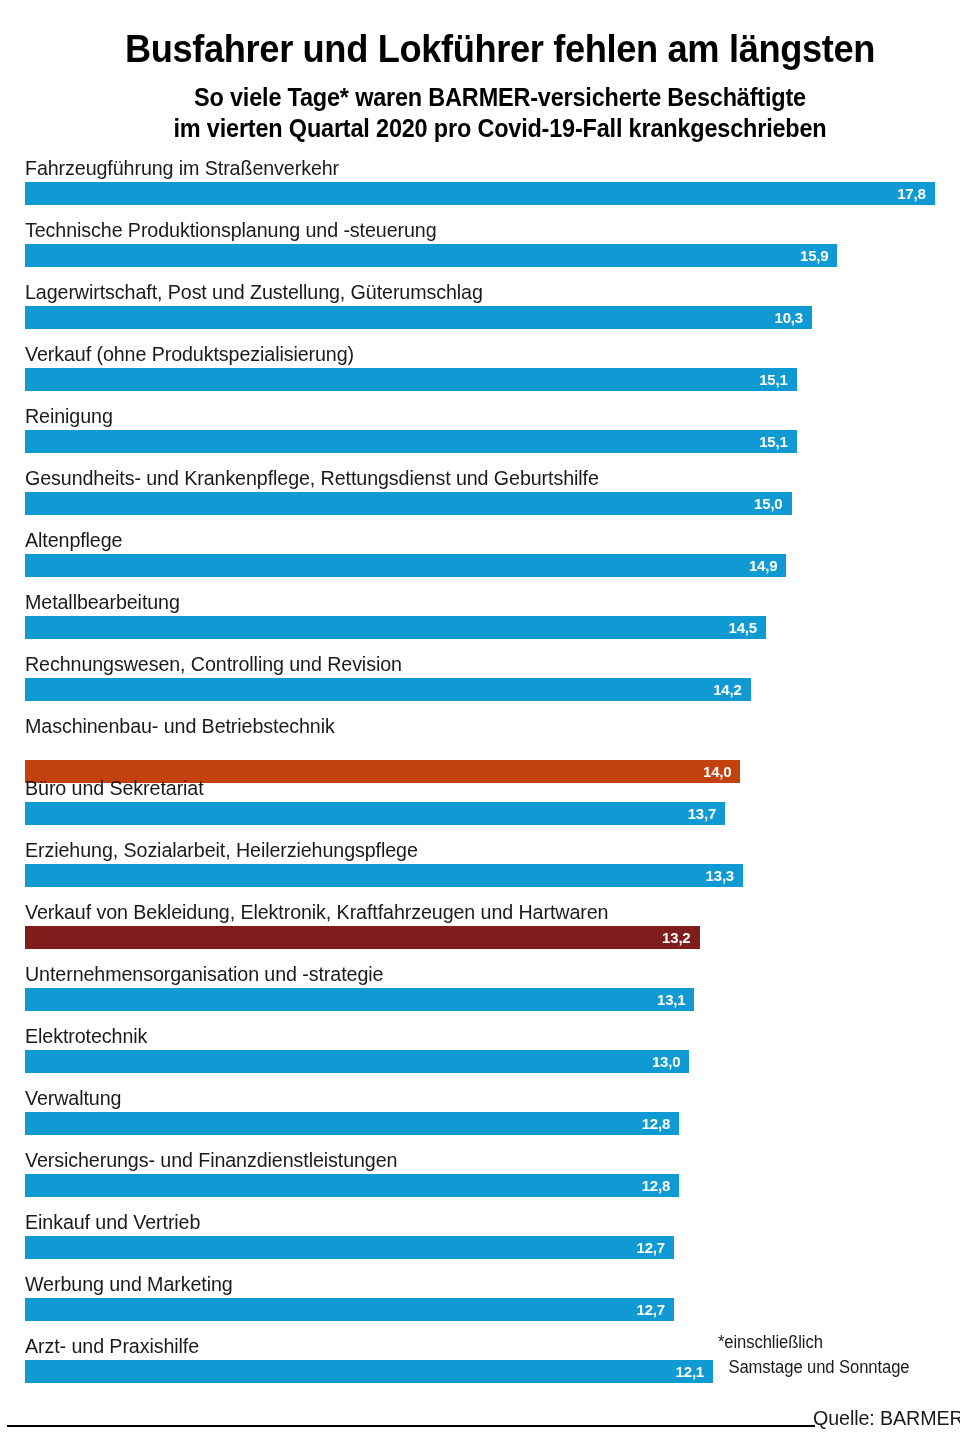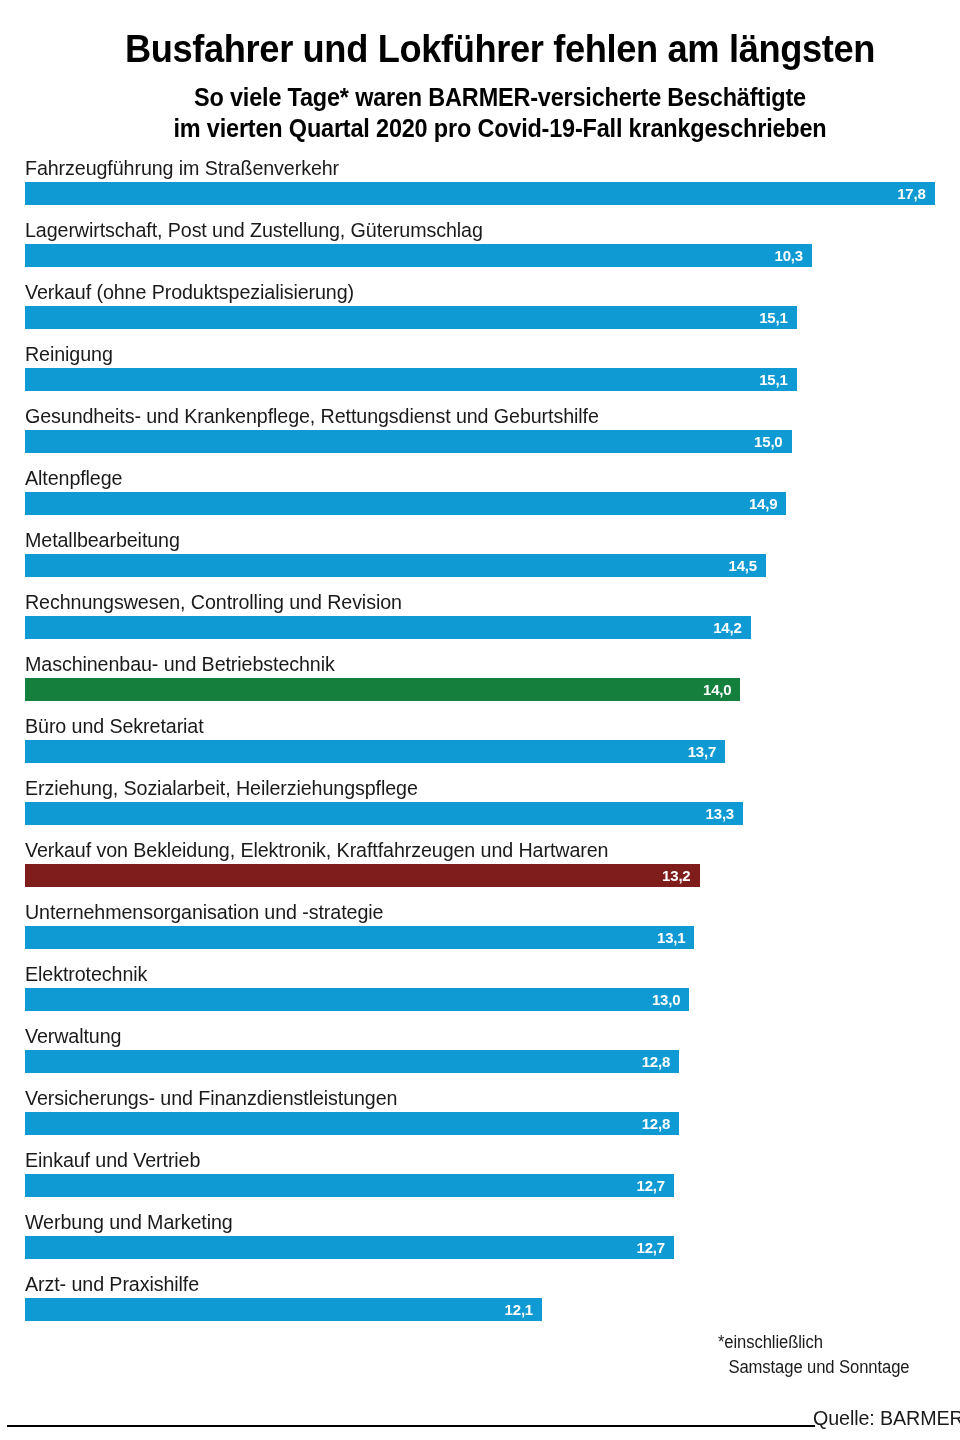--- a/index.html
+++ b/index.html
@@ -158,20 +158,28 @@
   <div class="plot" id="plot">
       <div class="bar-row">
         <div class="bar-label">Fahrzeugführung im Straßenverkehr</div>
         <div class="bar-track">
           <div class="bar-fill" style="width: 909.58px; background: rgb(16, 154, 211);">
             <span class="bar-value">17,8</span>
           </div>
         </div>
       </div>
       <div class="bar-row">
+        <div class="bar-label">Technische Produktionsplanung und -steuerung</div>
+        <div class="bar-track">
+          <div class="bar-fill" style="width: 812.49px; background: rgb(16, 154, 211);">
+            <span class="bar-value">15,9</span>
+          </div>
+        </div>
+      </div>
+      <div class="bar-row">
         <div class="bar-label">Lagerwirtschaft, Post und Zustellung, Güterumschlag</div>
         <div class="bar-track">
           <div class="bar-fill" style="width: 786.94px; background: rgb(16, 154, 211);">
             <span class="bar-value">10,3</span>
           </div>
         </div>
       </div>
       <div class="bar-row">
         <div class="bar-label">Verkauf (ohne Produktspezialisierung)</div>
         <div class="bar-track">
@@ -216,21 +224,21 @@
         <div class="bar-label">Rechnungswesen, Controlling und Revision</div>
         <div class="bar-track">
           <div class="bar-fill" style="width: 725.62px; background: rgb(16, 154, 211);">
             <span class="bar-value">14,2</span>
           </div>
         </div>
       </div>
       <div class="bar-row">
         <div class="bar-label">Maschinenbau- und Betriebstechnik</div>
         <div class="bar-track">
-          <div class="bar-fill" style="width: 715.4px; background: #15803d;">
+          <div class="bar-fill" style="width: 715.4px; background: #c2410c; margin-top: 20px;">
             <span class="bar-value">14,0</span>
           </div>
         </div>
       </div>
       <div class="bar-row">
         <div class="bar-label">Büro und Sekretariat</div>
         <div class="bar-track">
           <div class="bar-fill" style="width: 700.07px; background: rgb(16, 154, 211); padding-left: 16px;">
             <span class="bar-value">13,7</span>
           </div>
@@ -296,21 +304,21 @@
         <div class="bar-label">Werbung und Marketing</div>
         <div class="bar-track">
           <div class="bar-fill" style="width: 648.97px; background: rgb(16, 154, 211);">
             <span class="bar-value">12,7</span>
           </div>
         </div>
       </div>
       <div class="bar-row">
         <div class="bar-label">Arzt- und Praxishilfe</div>
         <div class="bar-track">
-          <div class="bar-fill" style="width: 517px; background: rgb(16, 154, 211);">
+          <div class="bar-fill" style="width: 688px; background: rgb(16, 154, 211);">
             <span class="bar-value">12,1</span>
           </div>
         </div>
       </div>
     </div>
 
   <div class="footnote">
     <div class="fn-line1">*einschließlich</div>
     <div class="fn-line2">Samstage und Sonntage</div>
   </div>

